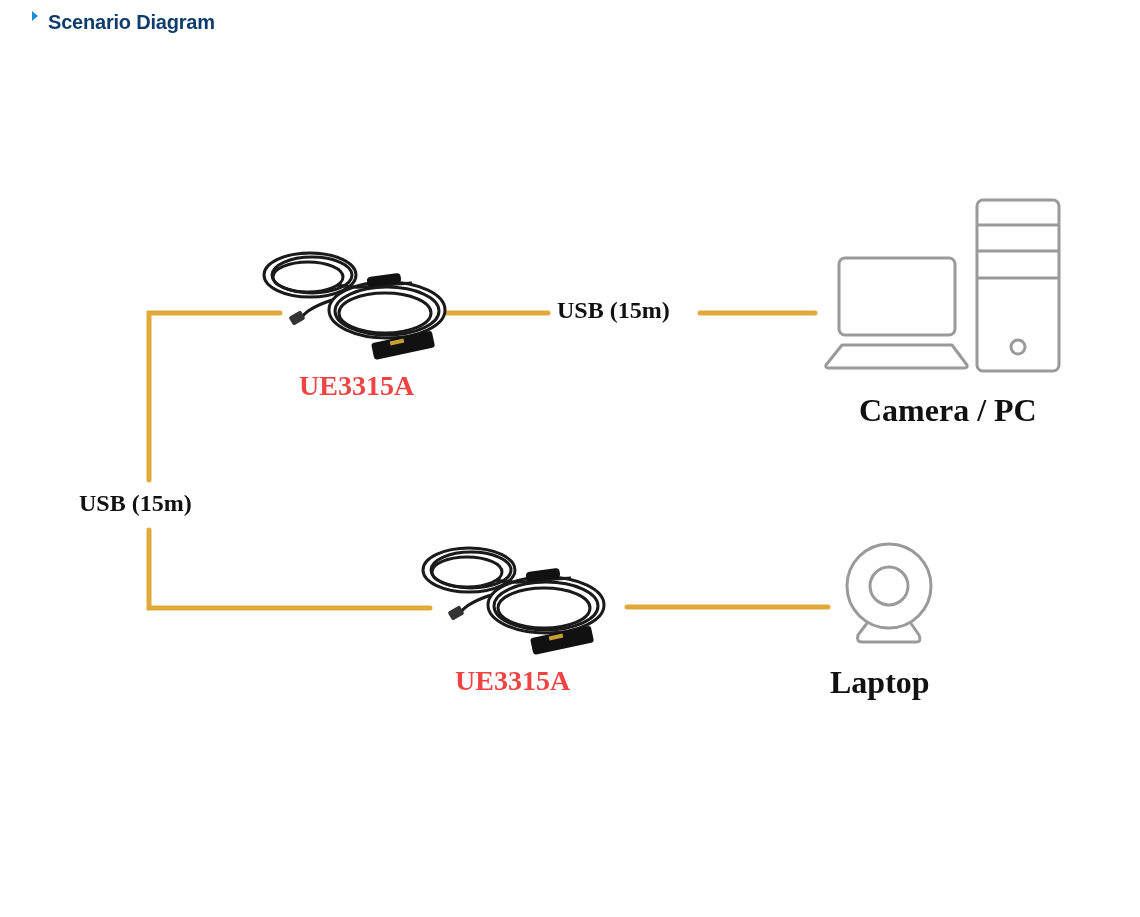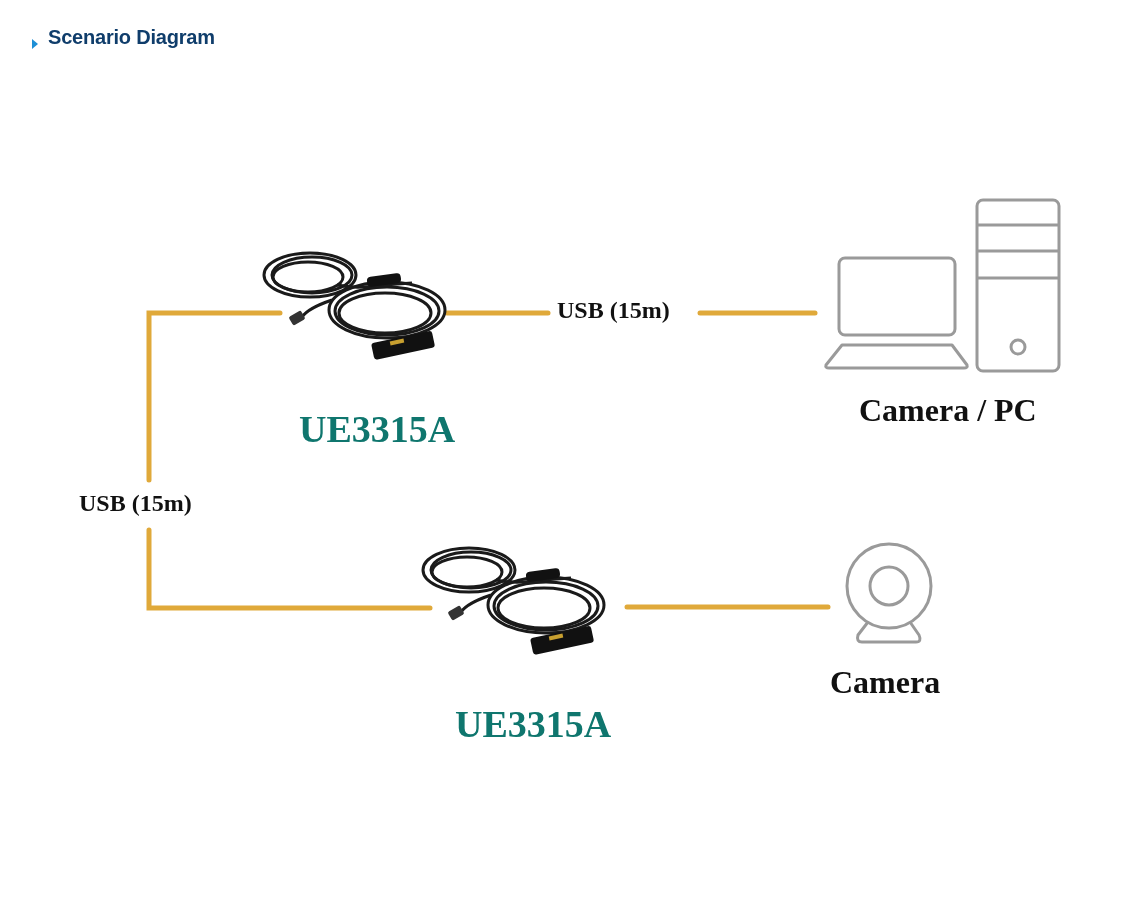--- a/index.html
+++ b/index.html
@@ -1,23 +1,23 @@
 <!DOCTYPE html>
 <html><head>
   <meta charset="utf-8">
   <style>
     html, body { margin: 0; padding: 0; background: #ffffff; }
     body { width: 1140px; height: 917px; position: relative; overflow: hidden; font-family: "Liberation Sans", sans-serif; }
-    .header { position: absolute; left: 32px; top: 26px; display: flex; align-items: flex-end; }
+    .header { position: absolute; left: 32px; top: 11px; display: flex; align-items: flex-start; }
     .header .tri { width: 0; height: 0; border-top: 5px solid transparent; border-bottom: 5px solid transparent; border-left: 6px solid #1e8fd6; margin-right: 10px; }
     .header .title { color: #0f3d6b; font-weight: bold; font-size: 20px; letter-spacing: -0.2px; }
     svg.canvas { position: absolute; left: 0; top: 0; }
     .lbl { position: absolute; font-weight: bold; white-space: nowrap; font-family: Liberation Serif, serif; }
     .usb-label { font-size: 24px; color: #111; }
-    .model-label { font-size: 38px; color: #0f766e; margin-top: 37px; }
+    .model-label { font-size: 28px; color: #ef4444; }
     .dev-label { font-size: 32px; color: #111; }
   </style>
 </head>
 <body>
 
 <div class="header">
   <span class="tri"></span>
   <span class="title">Scenario Diagram</span>
 </div>
 
@@ -86,13 +86,13 @@
   </g>
 </svg>
 
 <span class="lbl usb-label" style="left:557px; top:297px;">USB (15m)</span>
 <span class="lbl usb-label" style="left:79px; top:490px;">USB (15m)</span>
 
 <span class="lbl model-label" style="left:299px; top:370px;">UE3315A</span>
 <span class="lbl model-label" style="left:455px; top:665px;">UE3315A</span>
 
 <span class="lbl dev-label" style="left:859px; top:392px;">Camera / PC</span>
-<span class="lbl dev-label" style="left:830px; top:664px;">Camera</span>
+<span class="lbl dev-label" style="left:830px; top:664px;">Laptop</span>
 
 </body></html>

